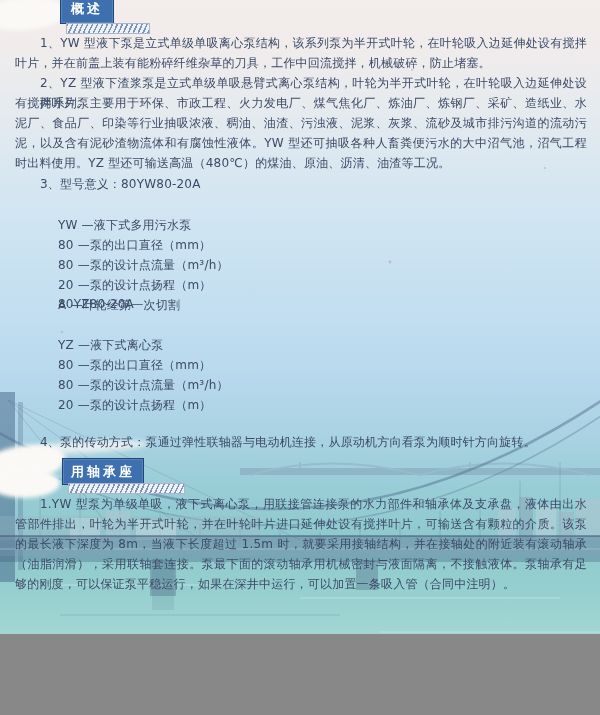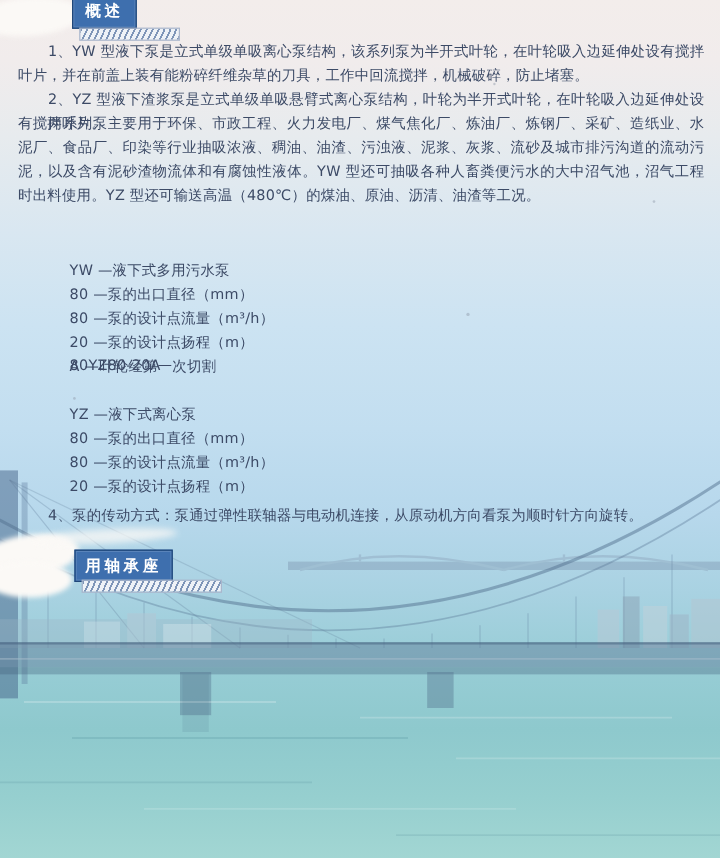--- a/index.html
+++ b/index.html
@@ -1,17 +1,17 @@
 <!DOCTYPE html>
 <html><head>
 <meta charset="utf-8">
 <style>
   html,body{margin:0;padding:0;background:#888;}
   .page{
-    position:relative;width:600px;height:715px;overflow:hidden;
+    position:relative;width:600px;height:634px;overflow:hidden;
     font-family:"DejaVu Sans","Liberation Sans",sans-serif;
     background:linear-gradient(180deg,
       #f3edeb 0%, #f1ecec 7%, #e7ebee 16%, #d9e7f1 27%,
       #cce3f2 38%, #c2def0 50%, #b7d8ec 60%, #a9d2e2 69%,
       #98cdd6 77%, #8ec9cd 85%, #96cfcf 93%, #a2d6d3 100%);
     text-decoration:underline;
   }
   .bg{position:absolute;left:0;top:0;}
   .smudge{position:absolute;background:#fbf9f6;border-radius:50%;filter:blur(2px);}
   .sm1{left:-20px;top:-2px;width:88px;height:32px;transform:rotate(-4deg);}
@@ -40,21 +40,21 @@
   }
   .para{left:15px;width:572px;text-align:justify;text-indent:25px;}
   .line{left:15px;}
   .p1{top:33px}.p2{top:73px}.p3{top:93px}
   .h3model{top:174px;padding-left:25px;}
   .mlist{left:58px;margin-top:21px;}
   .mlist .mline{height:20px;}
   .ml1{top:194px}
   .yzcode{top:294px;left:58px;}
   .ml2{top:314px}
-  .p5{top:419px}
+  .p5{top:432px}
   .s1{top:494px}
   .s2{top:595px}
 </style>
 </head>
 <body>
 
 <div class="page">
 
   <svg class="bg" width="600" height="715" viewBox="0 0 600 715">
 
@@ -145,20 +145,21 @@
   <div class="smudge sm4"></div>
 
   <div class="hdr-box b1">
     <span>概述</span>
   </div>
   <div class="hatch h1"></div>
 
   <div class="para p1">1、YW 型液下泵是立式单级单吸离心泵结构，该系列泵为半开式叶轮，在叶轮吸入边延伸处设有搅拌叶片，并在前盖上装有能粉碎纤维杂草的刀具，工作中回流搅拌，机械破碎，防止堵塞。</div>
   <div class="para p2">2、YZ 型液下渣浆泵是立式单级单吸悬臂式离心泵结构，叶轮为半开式叶轮，在叶轮吸入边延伸处设有搅拌叶片。</div>
   <div class="para p3">两系列泵主要用于环保、市政工程、火力发电厂、煤气焦化厂、炼油厂、炼钢厂、采矿、造纸业、水泥厂、食品厂、印染等行业抽吸浓液、稠油、油渣、污浊液、泥浆、灰浆、流砂及城市排污沟道的流动污泥，以及含有泥砂渣物流体和有腐蚀性液体。YW 型还可抽吸各种人畜粪便污水的大中沼气池，沼气工程时出料使用。YZ 型还可输送高温（480℃）的煤油、原油、沥清、油渣等工况。</div>
+  <div class="line h3model">3、型号意义：80YW80-20A</div>
 
   <div class="mlist ml1">
     <div class="mline">YW —液下式多用污水泵</div>
     <div class="mline">80 —泵的出口直径（mm）</div>
     <div class="mline">80 —泵的设计点流量（m³/h）</div>
     <div class="mline">20 —泵的设计点扬程（m）</div>
     <div class="mline">A —叶轮经第一次切割</div>
   </div>
 
   <div class="line yzcode">80YZ80-20A</div>
@@ -170,14 +171,15 @@
     <div class="mline">20 —泵的设计点扬程（m）</div>
   </div>
 
   <div class="para p5">4、泵的传动方式：泵通过弹性联轴器与电动机连接，从原动机方向看泵为顺时针方向旋转。</div>
 
   <div class="hdr-box b2">
     <span>用轴承座</span>
   </div>
   <div class="hatch h2"></div>
 
+  <div class="para s1">1.YW 型泵为单级单吸，液下式离心泵，用联接管连接泵的水力部件和轴承体及支承盘，液体由出水管部件排出，叶轮为半开式叶轮，并在叶轮叶片进口延伸处设有搅拌叶片，可输送含有颗粒的介质。该泵的最长液下深度为 8m，当液下长度超过 1.5m 时，就要采用接轴结构，并在接轴处的附近装有滚动轴承（油脂润滑），采用联轴套连接。泵最下面的滚动轴承用机械密封与液面隔离，不接触液体。泵轴承有足够的刚度，可以保证泵平稳运行，如果在深井中运行，可以加置一条吸入管（合同中注明）。</div>
 
 </div>
 
 </body></html>

